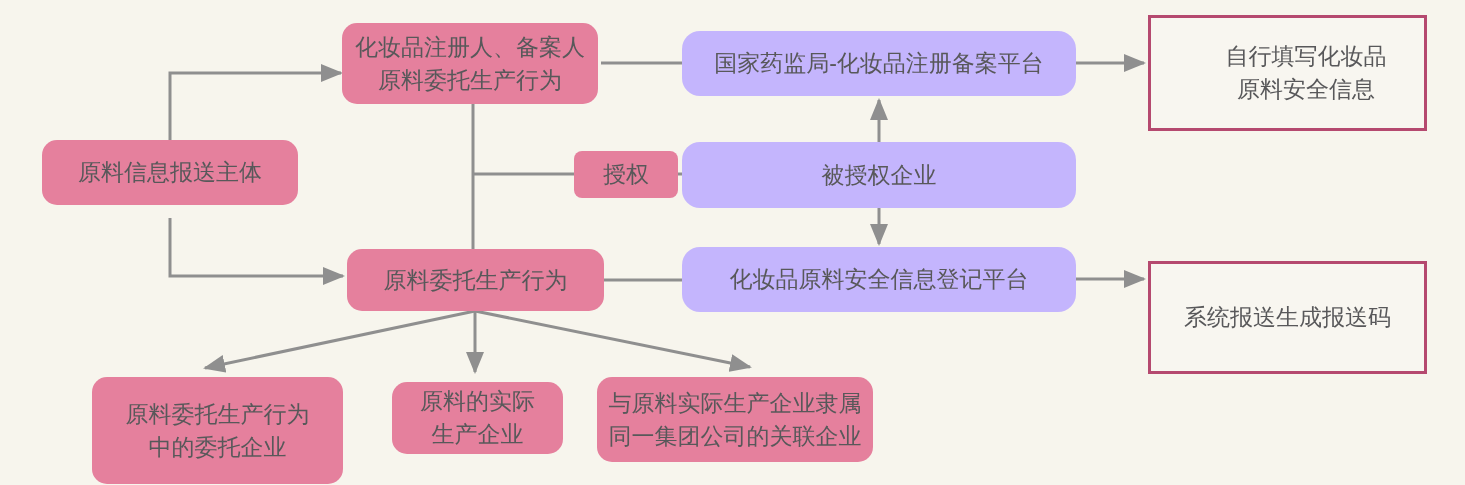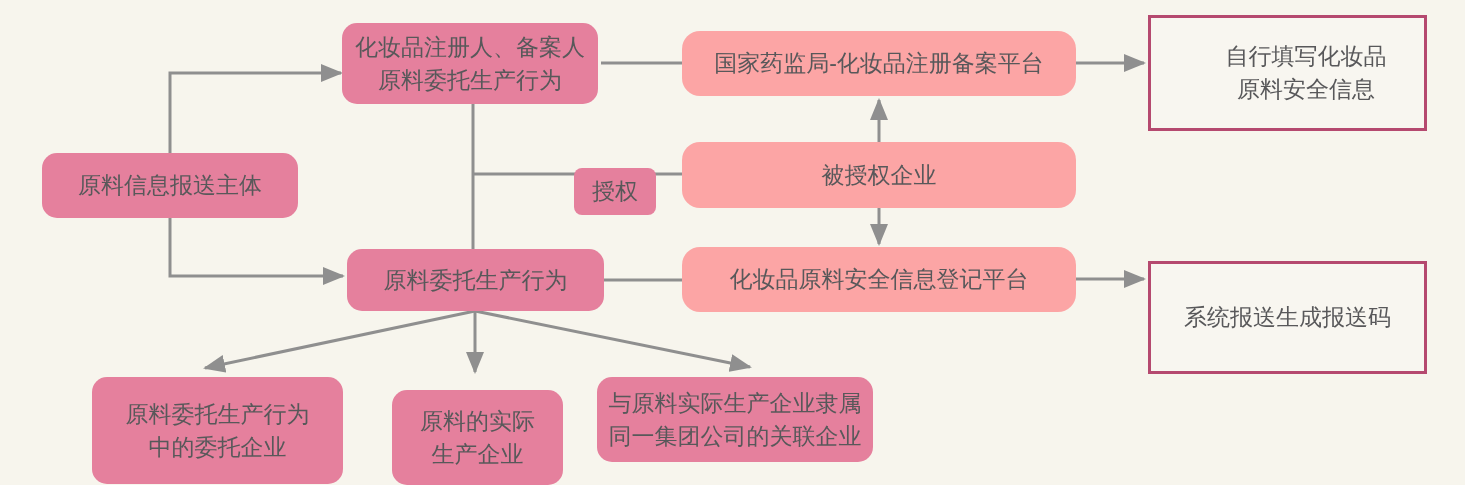--- a/index.html
+++ b/index.html
@@ -13,21 +13,21 @@
   .edges{position:absolute;left:0;top:0;z-index:0;}
   .edge{stroke:#8f8f8f;stroke-width:3;fill:none;}
   .node{
     position:absolute;z-index:1;
     display:flex;align-items:center;justify-content:center;
     text-align:center;white-space:pre-line;
     color:#58585a;font-size:23px;line-height:1.42;
     box-sizing:border-box;
   }
   .dark{background:#e5809d;border-radius:15px;}
-  .light{background:#fca5a5;border-radius:18px;}
+  .light{background:#c4b5fd;border-radius:18px;}
   .outline{background:#f8f6f0;border:3px solid #b5496f;border-radius:0;}
   .small{border-radius:8px;}
 </style>
 </head>
 <body>
 
 <div class="canvas">
 
   <svg class="edges" width="1465" height="485" viewBox="0 0 1465 485">
     <defs>
@@ -44,42 +44,42 @@
     <line class="edge" x1="1076" y1="63" x2="1144" y2="63" marker-end="url(#arrowhead)"></line>
     <line class="edge" x1="879" y1="142" x2="879" y2="100" marker-end="url(#arrowhead)"></line>
     <line class="edge" x1="879" y1="208" x2="879" y2="244" marker-end="url(#arrowhead)"></line>
     <line class="edge" x1="604" y1="280" x2="682" y2="280"></line>
     <line class="edge" x1="1076" y1="279" x2="1144" y2="279" marker-end="url(#arrowhead)"></line>
     <line class="edge" x1="475" y1="311" x2="205" y2="368" marker-end="url(#arrowhead)"></line>
     <line class="edge" x1="475" y1="311" x2="475" y2="372" marker-end="url(#arrowhead)"></line>
     <line class="edge" x1="475" y1="311" x2="750" y2="367" marker-end="url(#arrowhead)"></line>
   </svg>
 
-  <div class="node dark" style="left:42px;top:153px;width:256px;height:65px;text-align:center;">原料信息报送主体</div>
+  <div class="node dark" style="left:42px;top:140px;width:256px;height:65px;text-align:center;">原料信息报送主体</div>
 
   <div class="node dark" style="left:342px;top:23px;width:256px;height:81px;">化妆品注册人、备案人
 原料委托生产行为</div>
 
   <div class="node dark" style="left:347px;top:249px;width:257px;height:62px;">原料委托生产行为</div>
 
-  <div class="node dark small" style="left:574px;top:168px;width:82px;height:47px;">授权</div>
+  <div class="node dark small" style="left:574px;top:151px;width:104px;height:47px;">授权</div>
 
   <div class="node light" style="left:682px;top:31px;width:394px;height:65px;">国家药监局-化妆品注册备案平台</div>
 
   <div class="node light" style="left:682px;top:142px;width:394px;height:66px;">被授权企业</div>
 
   <div class="node light" style="left:682px;top:247px;width:394px;height:65px;">化妆品原料安全信息登记平台</div>
 
   <div class="node outline" style="left:1148px;top:15px;width:279px;height:116px;padding-left:37px;">自行填写化妆品
 原料安全信息</div>
 
   <div class="node outline" style="left:1148px;top:220px;width:279px;height:113px;margin-top:41px;">系统报送生成报送码</div>
 
   <div class="node dark" style="left:92px;top:377px;width:251px;height:107px;">原料委托生产行为
 中的委托企业</div>
 
-  <div class="node dark" style="left:392px;top:390px;width:171px;height:95px;">原料的实际
+  <div class="node dark" style="left:392px;top:382px;width:171px;height:72px;">原料的实际
 生产企业</div>
 
   <div class="node dark" style="left:597px;top:377px;width:276px;height:85px;">与原料实际生产企业隶属
 同一集团公司的关联企业</div>
 
 </div>
 
 </body></html>

